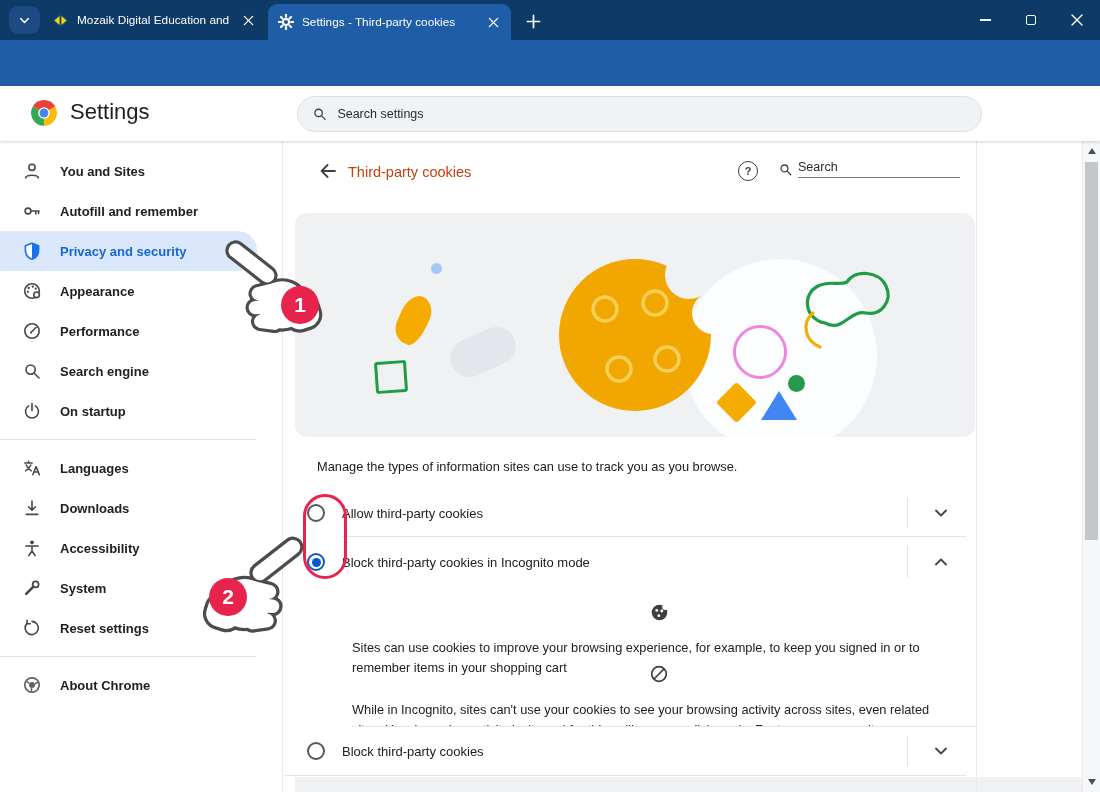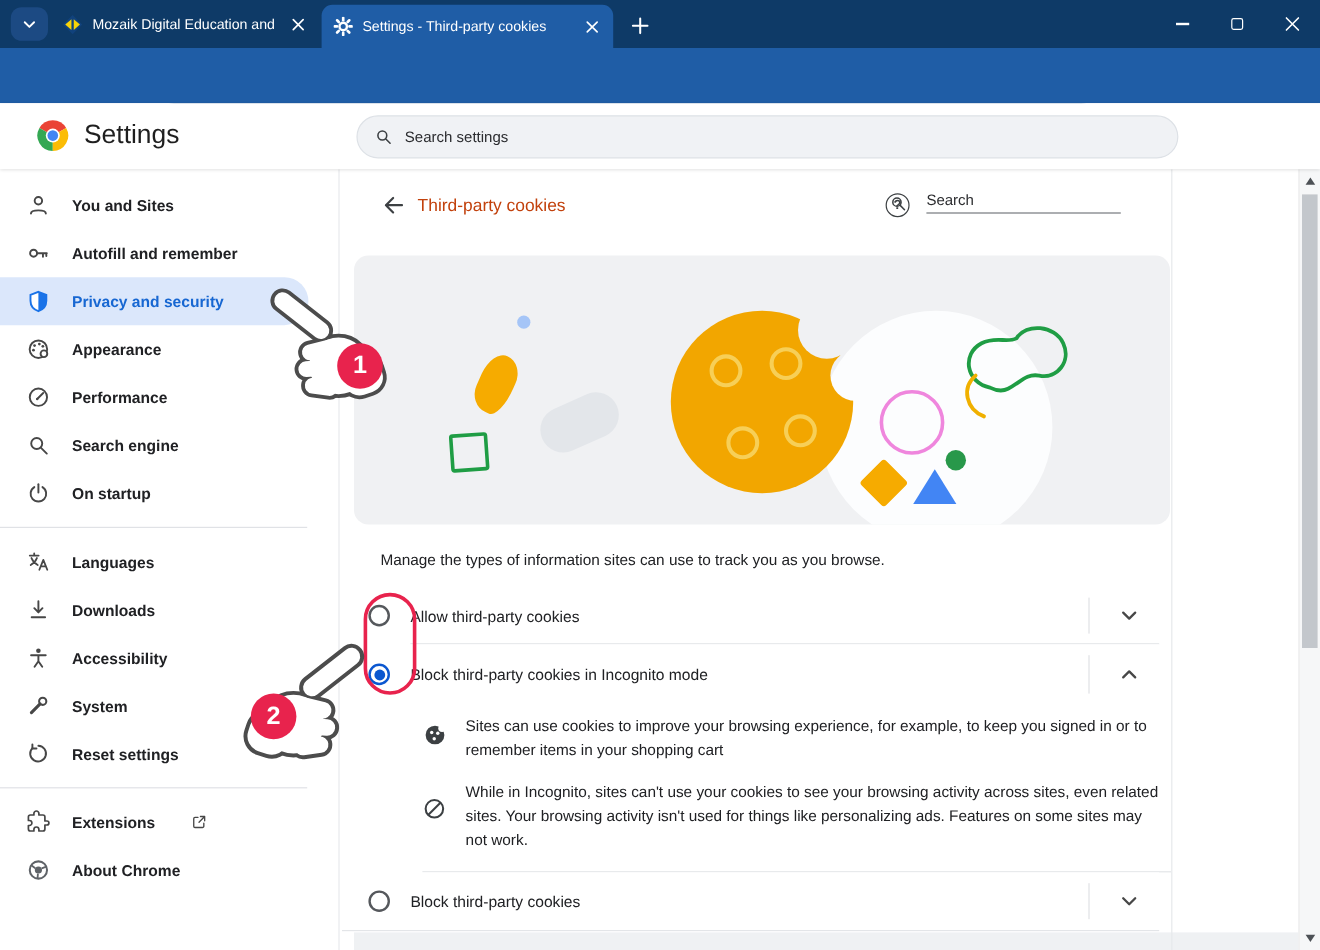--- a/index.html
+++ b/index.html
@@ -45,21 +45,21 @@
   .sidebar{position:absolute;left:0;top:141px;width:283px;height:651px;background:#fff;border-right:1px solid #e8eaed;padding-top:10px;}
   .side-item{height:40px;display:flex;align-items:center;gap:18px;padding-left:22px;font-size:13px;font-weight:600;color:#202124;width:257px;}
   .side-item .lbl{white-space:nowrap;}
   .side-item.active{background:#dbe7fb;border-radius:0 20px 20px 0;color:#1767d2;}
   .side-div{border-top:1px solid #e0e2e6;margin:8px 26px 8px 0;}
   .ext-link{margin-left:12px;}
   
   .c-back{position:absolute;left:318px;top:161px;width:20px;height:20px;}
   .c-title{position:absolute;left:348px;top:164px;font-size:14.5px;color:#c2410c;}
   .c-help{position:absolute;left:738px;top:161px;width:20px;height:20px;border:1.7px solid #3c4043;border-radius:50%;display:flex;align-items:center;justify-content:center;font-size:11px;font-weight:bold;color:#3c4043;}
-  .c-search{position:absolute;left:741px;top:160px;display:flex;align-items:flex-start;gap:16px;}
+  .c-search{position:absolute;left:778px;top:160px;display:flex;align-items:flex-start;gap:5px;}
   .c-search input{width:162px;border:none;border-bottom:1px solid #767a7e;outline:none;font-size:12.5px;color:#202124;padding-bottom:3px;background:transparent;font-family:inherit;}
   .c-search input::placeholder{color:#202124;opacity:.95;}
   .banner{position:absolute;left:295px;top:213px;width:680px;height:224px;border-radius:12px;background:#f0f1f3;overflow:hidden;}
   .sh{position:absolute;}
   .blue-dot{left:136px;top:50px;width:11px;height:11px;border-radius:50%;background:#a5c5f7;}
   .yellow-blob{left:104px;top:82px;width:29px;height:50px;background:#f6ab00;border-radius:62% 70% 45% 72%/58% 48% 72% 46%;transform:rotate(24deg);}
   .gray-pill{left:154px;top:120px;width:68px;height:38px;border-radius:19px;background:#e3e6ea;transform:rotate(-24deg);}
   .green-square{left:80px;top:148px;width:32px;height:32px;border:3px solid #1f9d44;border-radius:3px;transform:rotate(-4deg);}
   .white-circle{left:388px;top:46px;width:194px;height:194px;border-radius:50%;background:#fcfdfe;}
   .cookie-svg{left:258px;top:34px;}
@@ -73,21 +73,21 @@
   .row1{top:489px;height:48px;}
   .row2{top:537px;height:50px;}
   .row3{top:727px;height:49px;border-bottom:1px solid #e3e5e8;}
   .row1::after{content:"";position:absolute;left:57px;right:0;bottom:0;border-bottom:1px solid #e3e5e8;}
   .radio{margin-left:22px;width:18px;height:18px;border-radius:50%;border:2px solid #55585c;flex:0 0 auto;}
   .radio.sel{border-color:#0b57d0;position:relative;}
   .radio.sel::after{content:"";position:absolute;left:2.5px;top:2.5px;width:9px;height:9px;border-radius:50%;background:#0b57d0;}
   .opt-label{margin-left:17px;font-size:13px;color:#202124;}
   .row-sep{position:absolute;left:622px;top:9px;bottom:9px;width:1px;background:#dfe1e5;}
   .row-chev{position:absolute;left:646px;top:50%;margin-top:-10px;width:20px;height:20px;}
-  .desc-item{position:absolute;left:352px;width:614px;display:flex;gap:16px;}
+  .desc-item{position:absolute;left:352px;width:614px;display:flex;gap:16px;flex-direction:column;}
   .desc1{top:595px;}
   .desc2{top:650px;}
   .desc-ic{flex:0 0 20px;display:flex;justify-content:center;}
   .desc1 .desc-ic{padding-top:8px;}
   .desc2 .desc-ic{padding-top:14px;}
   .desc-text{width:578px;font-size:12.8px;line-height:20px;color:#202124;}
   .divider2{position:absolute;left:352px;top:726px;width:624px;height:1px;background:#e3e5e8;}
   .bottom-strip{position:absolute;left:295px;top:777px;width:787px;height:15px;background:#eff1f3;}
   .content-edge{position:absolute;left:976px;top:141px;width:1px;height:651px;background:#e7e9ec;z-index:2;}
   
@@ -350,29 +350,20 @@
     <div class="side-item">
       <svg width="20" height="20" viewBox="0 0 20 20">
           <path d="M5,5.4 A6.6,6.6 0 1 0 10,3.4" fill="none" stroke="#474747" stroke-width="1.6" stroke-linecap="round"></path>
           <path d="M5,2.4 V5.8 H8.4" fill="none" stroke="#474747" stroke-width="1.6" stroke-linecap="round" stroke-linejoin="round"></path>
         </svg>
       <span class="lbl">Reset settings</span>
     </div>
 
     <div class="side-div"></div>
 
-    <div class="side-item">
-      <svg width="20" height="20" viewBox="0 0 24 24">
-          <path d="M20.5,11 h-2 V7 a2,2 0 0 0 -2,-2 h-4 V3.5 a2.5,2.5 0 0 0 -5,0 V5 H4 a2,2 0 0 0 -2,2 v3.5 h1 a2.5,2.5 0 0 1 0,5 H2 V19 a2,2 0 0 0 2,2 h3.5 v-1.5 a2.5,2.5 0 0 1 5,0 V21 h4 a2,2 0 0 0 2,-2 v-4 h2 a2,2 0 0 0 0,-4 Z" fill="none" stroke="#474747" stroke-width="1.7" stroke-linejoin="round"></path>
-        </svg>
-      <span class="lbl">Extensions</span>
-      <svg class="ext-link" width="14" height="14" viewBox="0 0 20 20">
-          <path d="M8.5,4.5 H5 a1.5,1.5 0 0 0 -1.5,1.5 V15 a1.5,1.5 0 0 0 1.5,1.5 H14 a1.5,1.5 0 0 0 1.5,-1.5 V11.5 M11.5,3.5 H16.5 V8.5 M16.5,3.5 L9.8,10.2" fill="none" stroke="#474747" stroke-width="1.6" stroke-linecap="round" stroke-linejoin="round"></path>
-        </svg>
-    </div>
     <div class="side-item">
       <svg width="20" height="20" viewBox="0 0 20 20">
           <circle cx="10" cy="10" r="7.2" fill="none" stroke="#5f6368" stroke-width="1.7"></circle>
           <circle cx="10" cy="10" r="3" fill="#5f6368"></circle>
           <path d="M12.7,8.7 L16.6,7.2 M9.6,13 L9.3,17 M7.4,8.5 L3.8,5.9" stroke="#5f6368" stroke-width="1.5"></path>
         </svg>
       <span class="lbl">About Chrome</span>
     </div>
   </nav>
 

